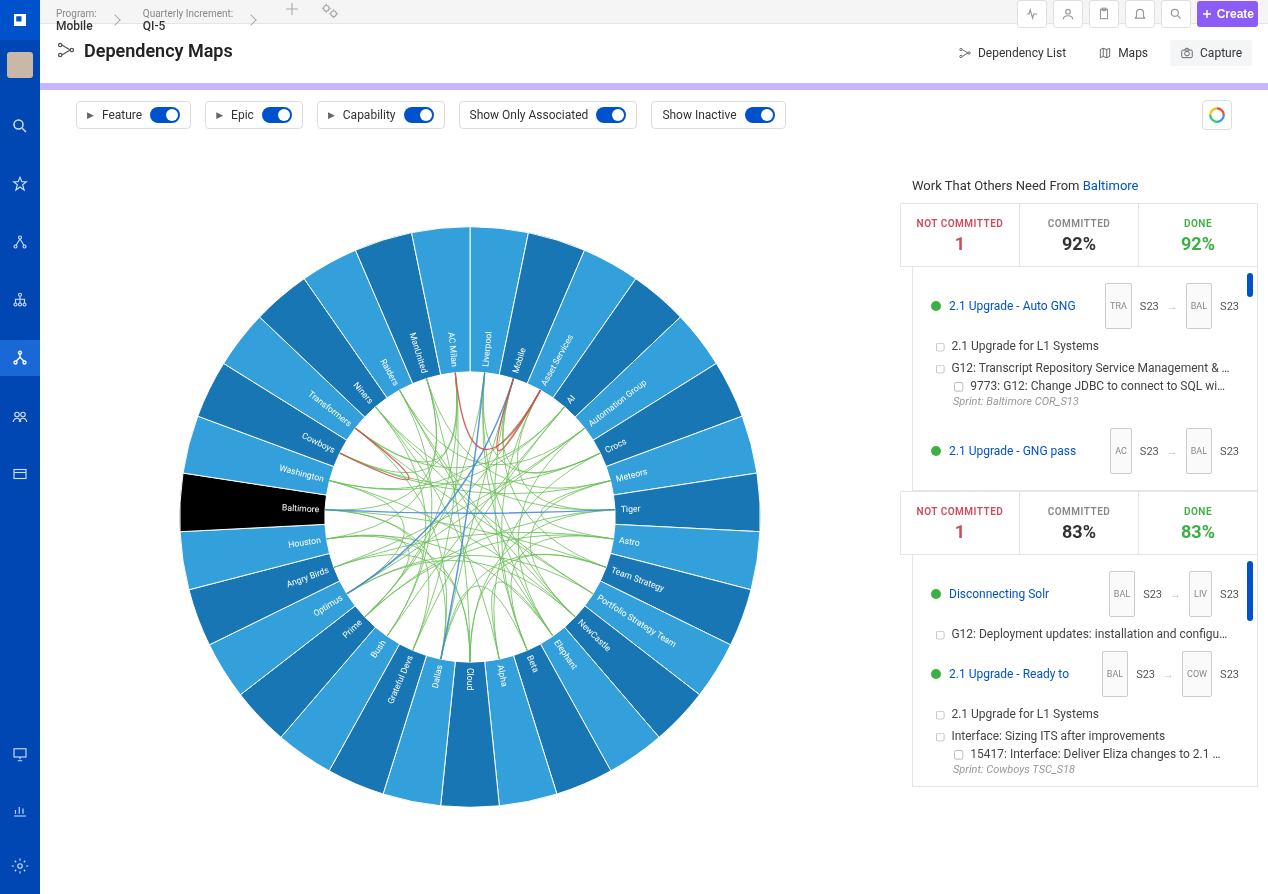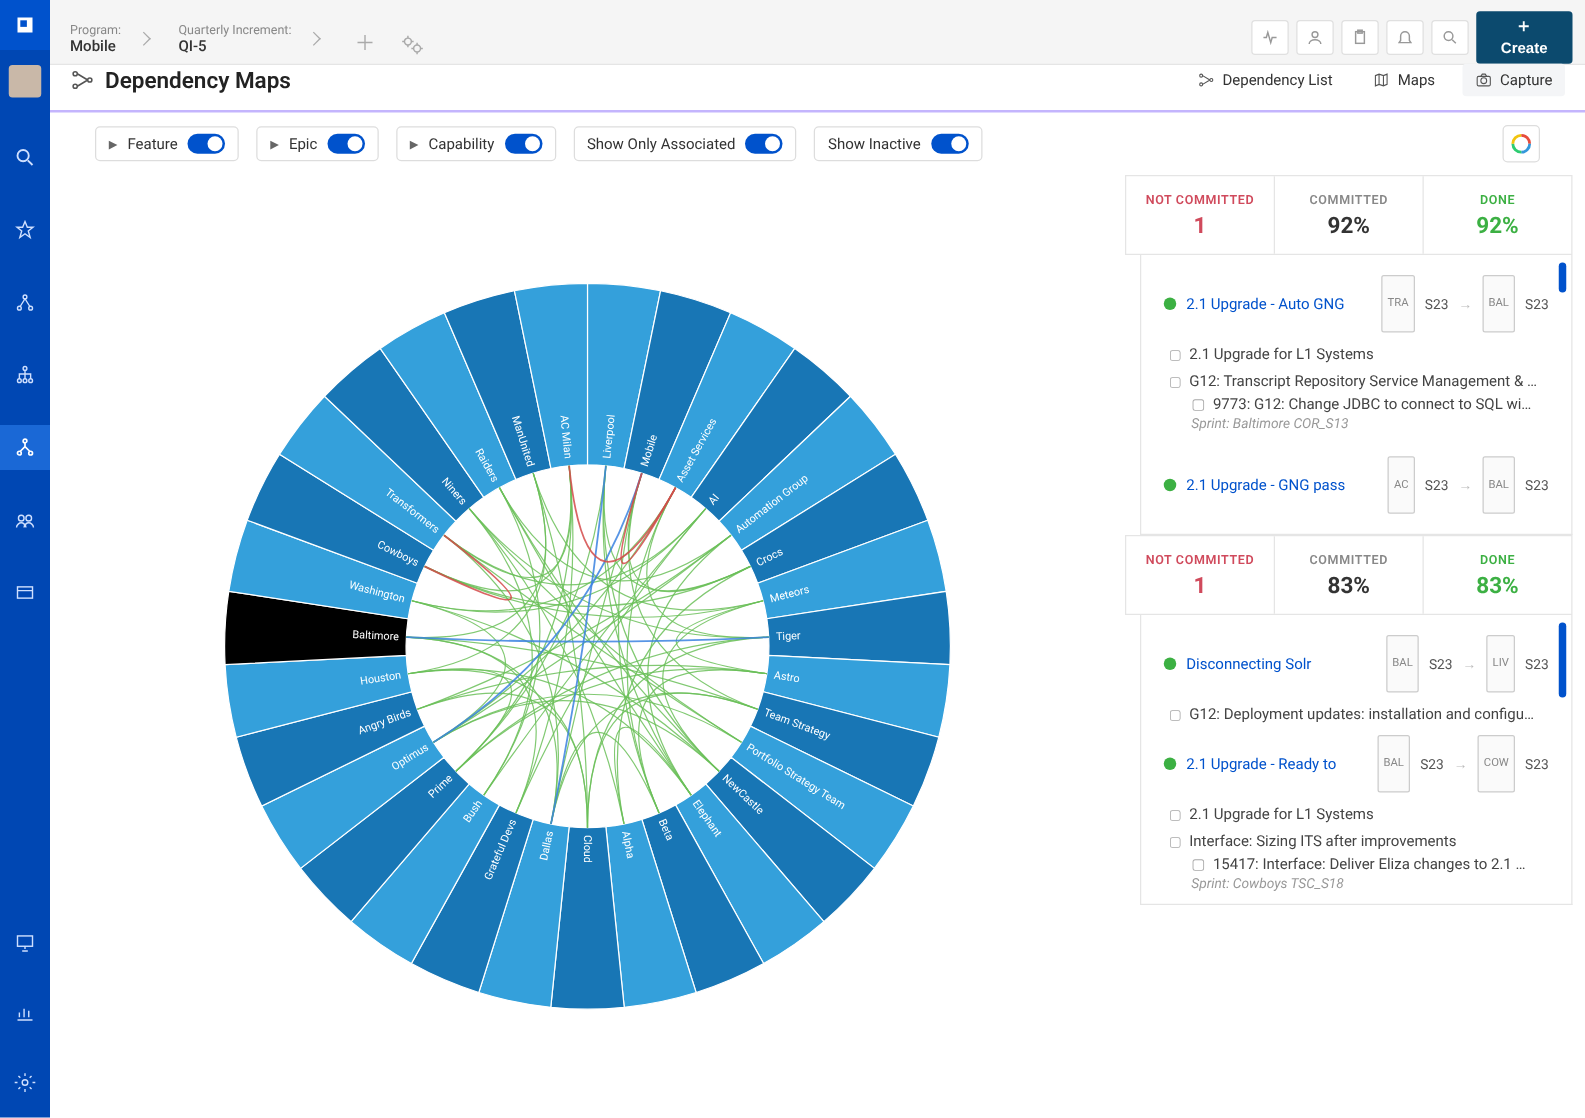--- a/index.html
+++ b/index.html
@@ -9,33 +9,33 @@
 .left-rail { position: absolute; left: 0; top: 0; width: 40px; height: 894px; background: #0047b3; display: flex; flex-direction: column; align-items: center; }
 .left-rail .logo { width: 40px; height: 40px; background: #0052cc; display: flex; align-items: center; justify-content: center; }
 .left-rail .avatar { width: 26px; height: 26px; border-radius: 3px; background: #c9b8a8; margin-top: 12px; }
 .left-rail .nav-group { margin-top: 30px; display: flex; flex-direction: column; gap: 22px; align-items: center; }
 .left-rail .nav-item { width: 40px; height: 36px; display: flex; align-items: center; justify-content: center; cursor: pointer; }
 .left-rail .nav-item.active { background: #1a68d6; }
 .left-rail .nav-item svg { width: 18px; height: 18px; }
 .left-rail .bottom-group { position: absolute; bottom: 10px; display: flex; flex-direction: column; gap: 20px; align-items: center; }
 
 
-.top-bar { position: absolute; left: 40px; top: 0; right: 0; height: 52px; background: #f5f5f5; border-bottom: 1px solid #e5e5e5; display: flex; align-items: flex-end; }
+.top-bar { position: absolute; left: 40px; top: 0; right: 0; height: 24px; background: #f5f5f5; border-bottom: 1px solid #e5e5e5; display: flex; align-items: flex-start; }
 .breadcrumb-item { padding: 0 30px 0 16px; position: relative; height: 40px; display: flex; flex-direction: column; justify-content: center; }
 .breadcrumb-item::after { content: ""; position: absolute; right: 8px; top: 50%; width: 7px; height: 7px; border-right: 1px solid #aaa; border-bottom: 1px solid #aaa; transform: translateY(-50%) rotate(-45deg); }
 .breadcrumb-label { font-size: 10px; color: #888; }
 .breadcrumb-value { font-size: 12px; color: #333; font-weight: 500; }
 .top-icons { display: flex; gap: 18px; margin-left: 20px; }
 .top-icon { color: #999; cursor: pointer; }
 .top-right { margin-left: auto; display: flex; align-items: center; gap: 6px; padding-right: 10px; }
 .top-right .icon-btn { width: 30px; height: 28px; border: 1px solid #e0e0e0; border-radius: 3px; background: #fff; display: flex; align-items: center; justify-content: center; color: #888; cursor: pointer; }
-.create-btn { background: #0c4a6e; color: #fff; border: none; border-radius: 3px; padding: 6px 20px; font-size: 12px; font-weight: 600; cursor: pointer; display: flex; align-items: center; gap: 4px; flex-direction: column; }
-
-
-.title-bar { position: absolute; left: 40px; top: 40px; right: 0; height: 50px; border-bottom: 2px solid #c4b5fd; display: flex; align-items: center; padding: 0 16px; }
+.create-btn { background: #8b5cf6; color: #fff; border: none; border-radius: 3px; padding: 6px 4px; font-size: 12px; font-weight: 600; cursor: pointer; display: flex; align-items: center; gap: 4px; }
+
+
+.title-bar { position: absolute; left: 40px; top: 40px; right: 0; height: 50px; border-bottom: 7px solid #c4b5fd; display: flex; align-items: flex-start; padding: 0 16px; }
 .title-bar .title { font-size: 18px; font-weight: 600; color: #222; margin-left: 8px; }
 .title-actions { margin-left: auto; display: flex; gap: 12px; align-items: center; }
 .title-action { display: flex; align-items: center; gap: 6px; font-size: 12px; color: #333; cursor: pointer; padding: 6px 10px; }
 .title-action.capture { background: #f4f5f7; border-radius: 3px; }
 
 
 .filter-bar { position: absolute; left: 40px; top: 90px; right: 0; height: 50px; display: flex; align-items: center; padding: 0 36px; gap: 14px; }
 .filter-pill { border: 1px solid #ddd; border-radius: 4px; padding: 5px 10px; display: flex; align-items: center; gap: 8px; font-size: 12px; }
 .filter-pill .caret { font-size: 9px; color: #666; }
 .toggle { width: 30px; height: 16px; background: #0052cc; border-radius: 10px; position: relative; }
@@ -415,20 +415,23 @@
       <path d="M15.175248298114834,-149.23039850878428 Q0,0 -30.194778013298997,146.92949118787416" stroke="#3b82e0" stroke-width="1.5" fill="none" opacity="0.85"></path>
       <path d="M44.9044684460037,-143.12088846000734 Q0,0 -127.29663862421265,79.34460154904434" stroke="#3b82e0" stroke-width="1.5" fill="none" opacity="0.85"></path>
       <path d="M149.80747607565792,-7.597375325806904 Q0,0 -149.80747607565792,-7.5973753258069205" stroke="#3b82e0" stroke-width="1.5" fill="none" opacity="0.85"></path>
       <path d="M72.79529437966215,-131.1519924216873 Q0,0 44.9044684460037,-143.12088846000734" stroke="#d44a4a" stroke-width="1.5" fill="none" opacity="0.85"></path>
       <path d="M72.79529437966215,-131.1519924216873 Q0,0 -15.175248298114786,-149.23039850878428" stroke="#d44a4a" stroke-width="1.5" fill="none" opacity="0.85"></path>
       <path d="M-118.6163605406548,-91.81589738214942 Q0,0 -134.67068093561124,-66.05912273364515" stroke="#d44a4a" stroke-width="1.5" fill="none" opacity="0.85"></path>
     </svg>
 </div>
 
 <div class="right-panel">
+  <div class="panel-section-title">
+    <span>Work That Others Need From </span><a href="#">Baltimore</a>
+  </div>
   <div class="stats-box">
     <div class="stats-row">
       <div class="stat-cell nc">
           <div class="stat-label">NOT COMMITTED</div>
           <div class="stat-value">1</div>
         </div>
       <div class="stat-cell cm">
           <div class="stat-label">COMMITTED</div>
           <div class="stat-value">92%</div>
         </div>

